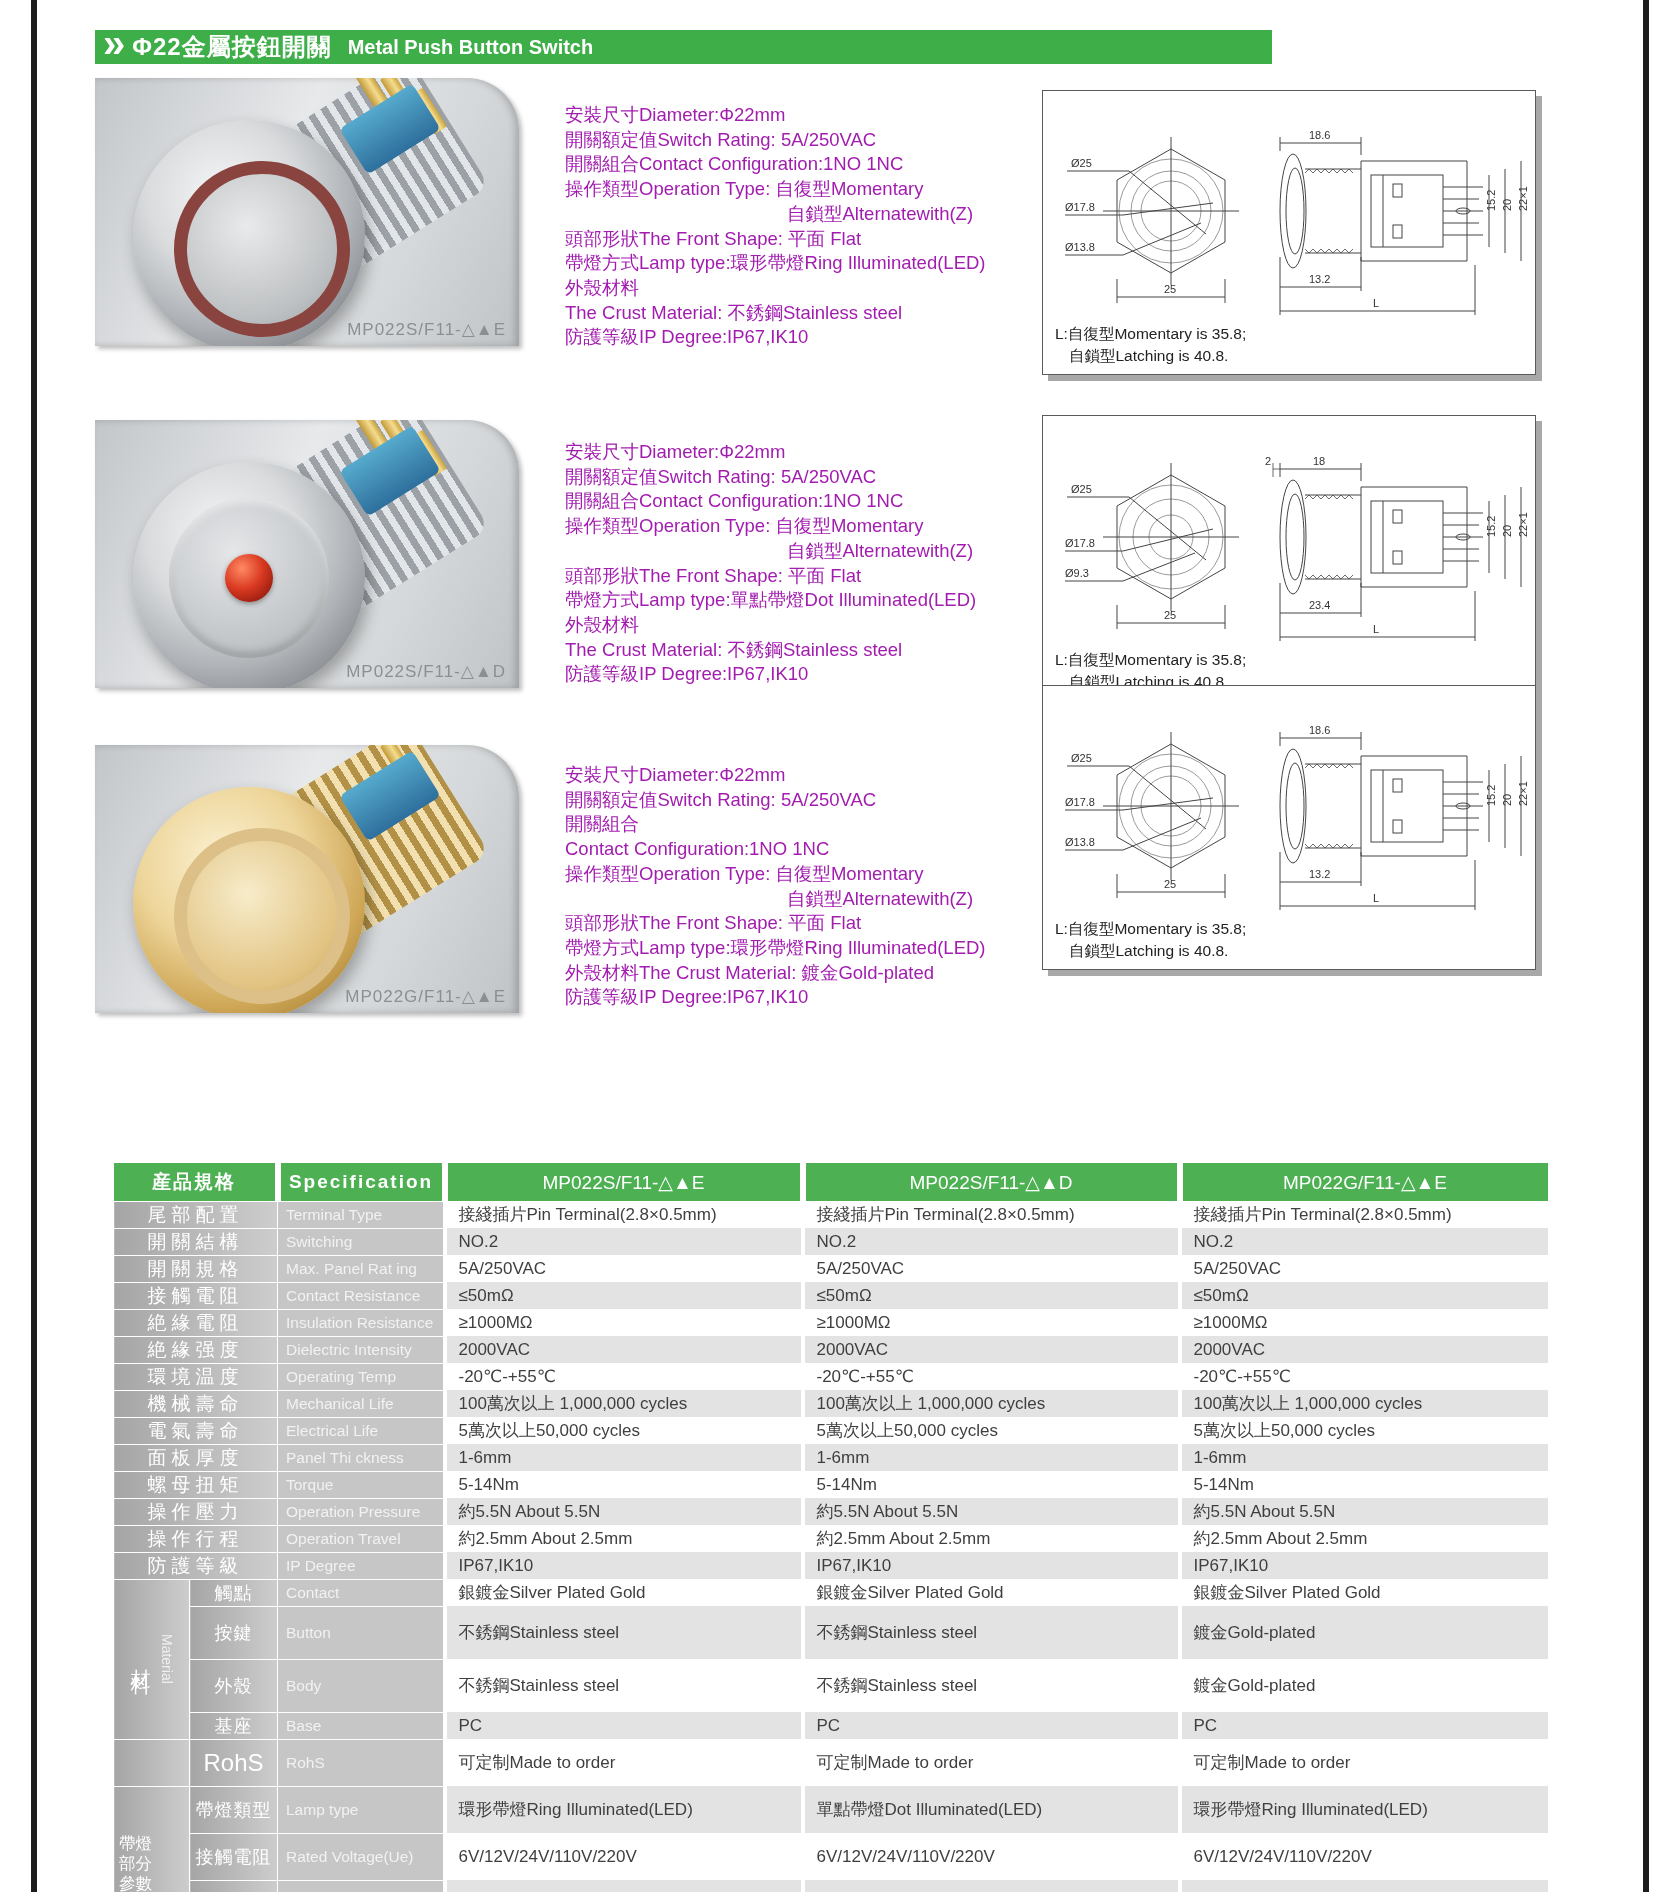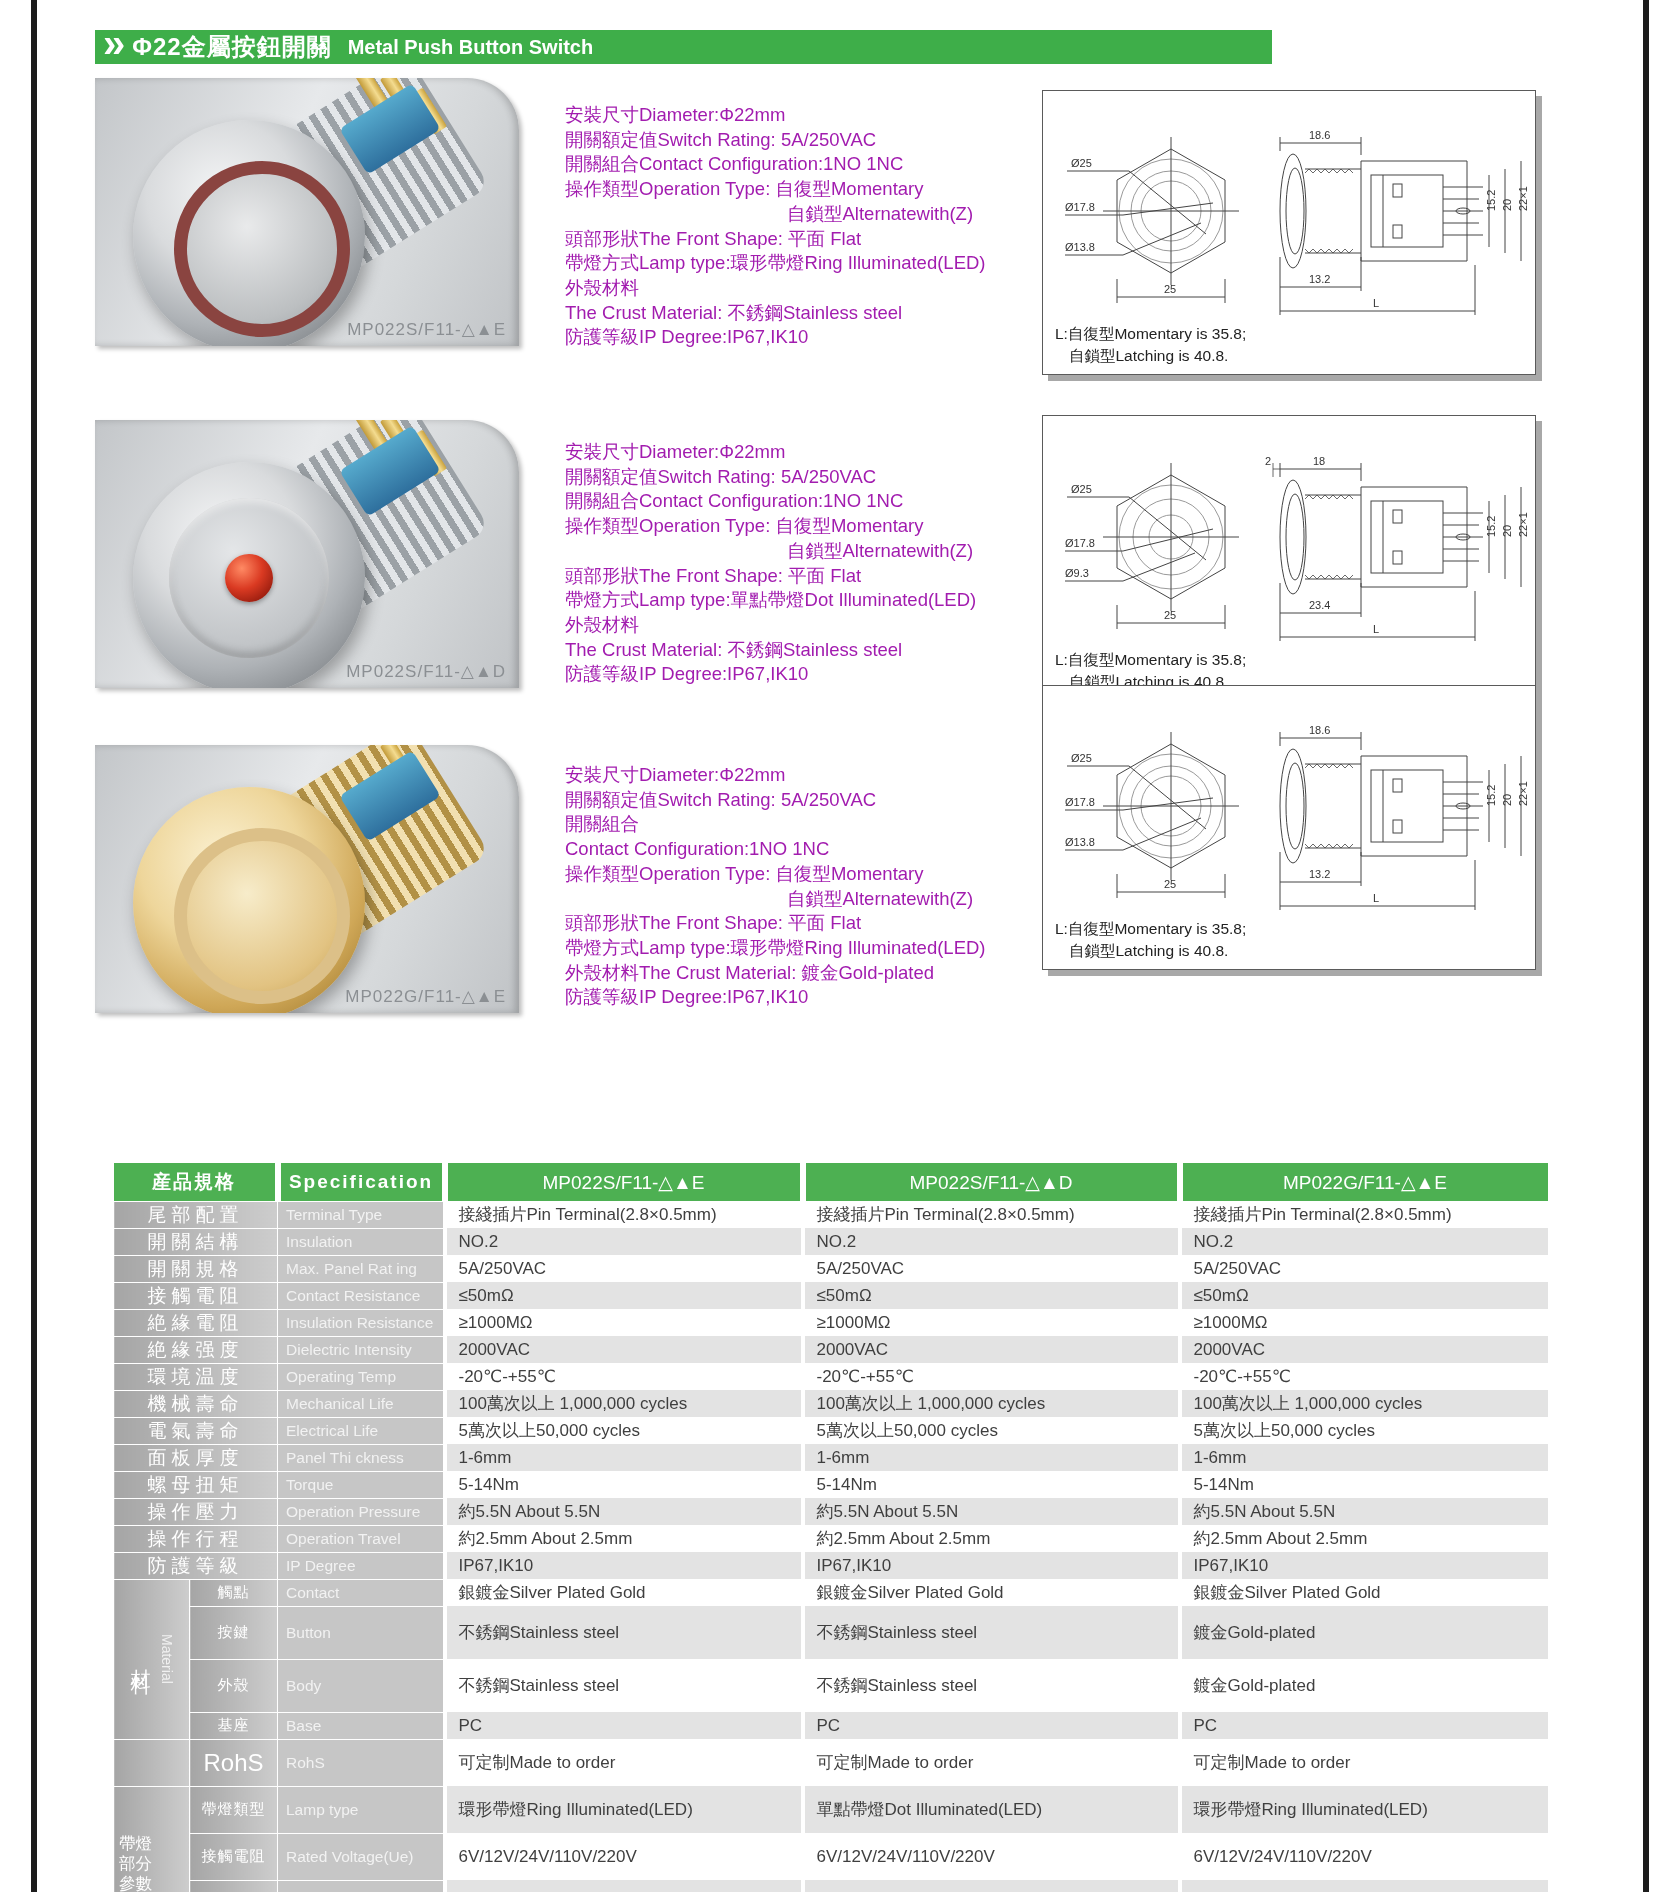--- a/index.html
+++ b/index.html
@@ -102,21 +102,21 @@
   th.gh{background:#4db052;color:#fff;font-size:19px;font-weight:bold;letter-spacing:2px;border-left:6px solid #fff;}
   th.gh.first{border-left:none;}
   th.gh.model{font-weight:normal;letter-spacing:0;}
   td.zh,td.subzh,td.grp{
     background:linear-gradient(90deg,#a5a5a5,#cdcdcd);
     color:#fff;text-align:center;vertical-align:middle;
     border:1px solid #fff;
     margin-left:10px;
   }
   td.zh{font-size:19px;letter-spacing:5px;}
-  td.subzh{font-size:15px;letter-spacing:1px;}
+  td.subzh{font-size:18px;letter-spacing:1px;}
   td.subzh.big{font-size:24px;letter-spacing:0;}
   td.en{
     background:#c6c6c6;color:#f2f2f2;font-size:15.5px;
     padding-left:8px;border:1px solid #fff;vertical-align:middle;white-space:nowrap;overflow:hidden;
   }
   td.val{
     background:#fff;color:#3f3f3f;font-size:17px;padding-left:12px;
     border-left:4px solid #fff;vertical-align:middle;white-space:nowrap;overflow:hidden;
   }
   tbody tr:nth-child(even) td.val{background:#e3e3e3;}
@@ -433,21 +433,21 @@
   <tbody>
     <tr>
         <td class="zh" colspan="2">尾部配置</td>
         <td class="en">Terminal Type</td>
         <td class="val">接綫插片Pin Terminal(2.8×0.5mm)</td>
         <td class="val">接綫插片Pin Terminal(2.8×0.5mm)</td>
         <td class="val">接綫插片Pin Terminal(2.8×0.5mm)</td>
       </tr>
     <tr>
         <td class="zh" colspan="2">開關結構</td>
-        <td class="en">Insulation</td>
+        <td class="en">Switching</td>
         <td class="val">NO.2</td>
         <td class="val">NO.2</td>
         <td class="val">NO.2</td>
       </tr>
     <tr>
         <td class="zh" colspan="2">開關規格</td>
         <td class="en">Max. Panel Rat ing</td>
         <td class="val">5A/250VAC</td>
         <td class="val">5A/250VAC</td>
         <td class="val">5A/250VAC</td>

